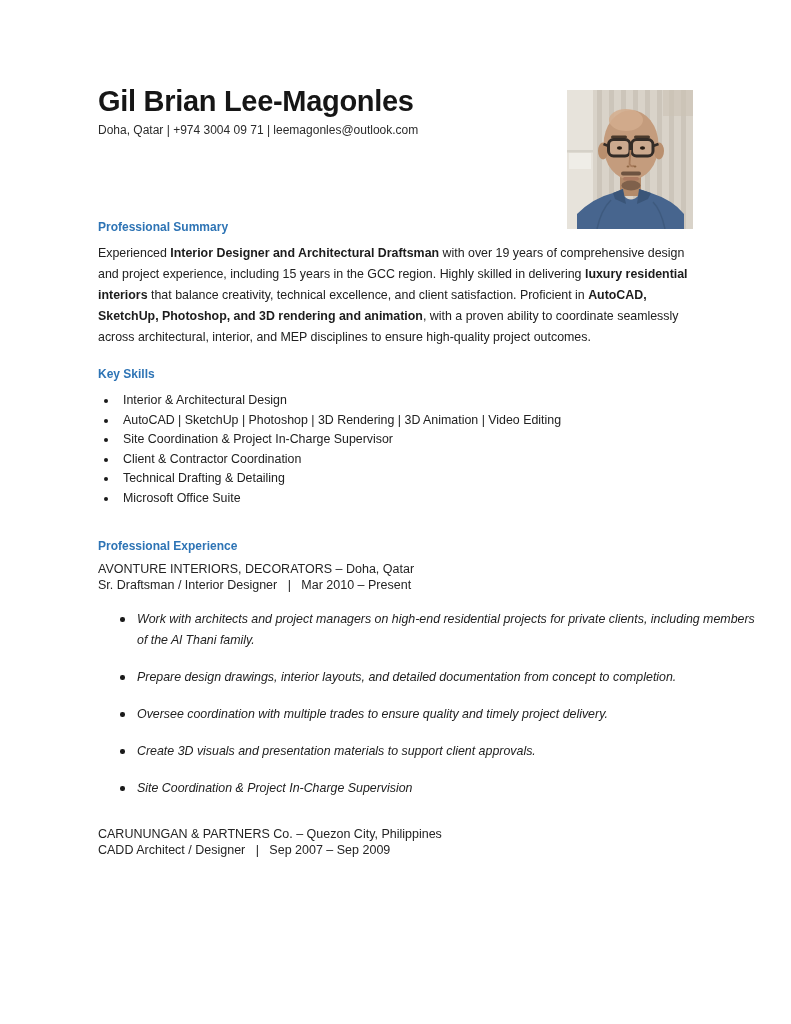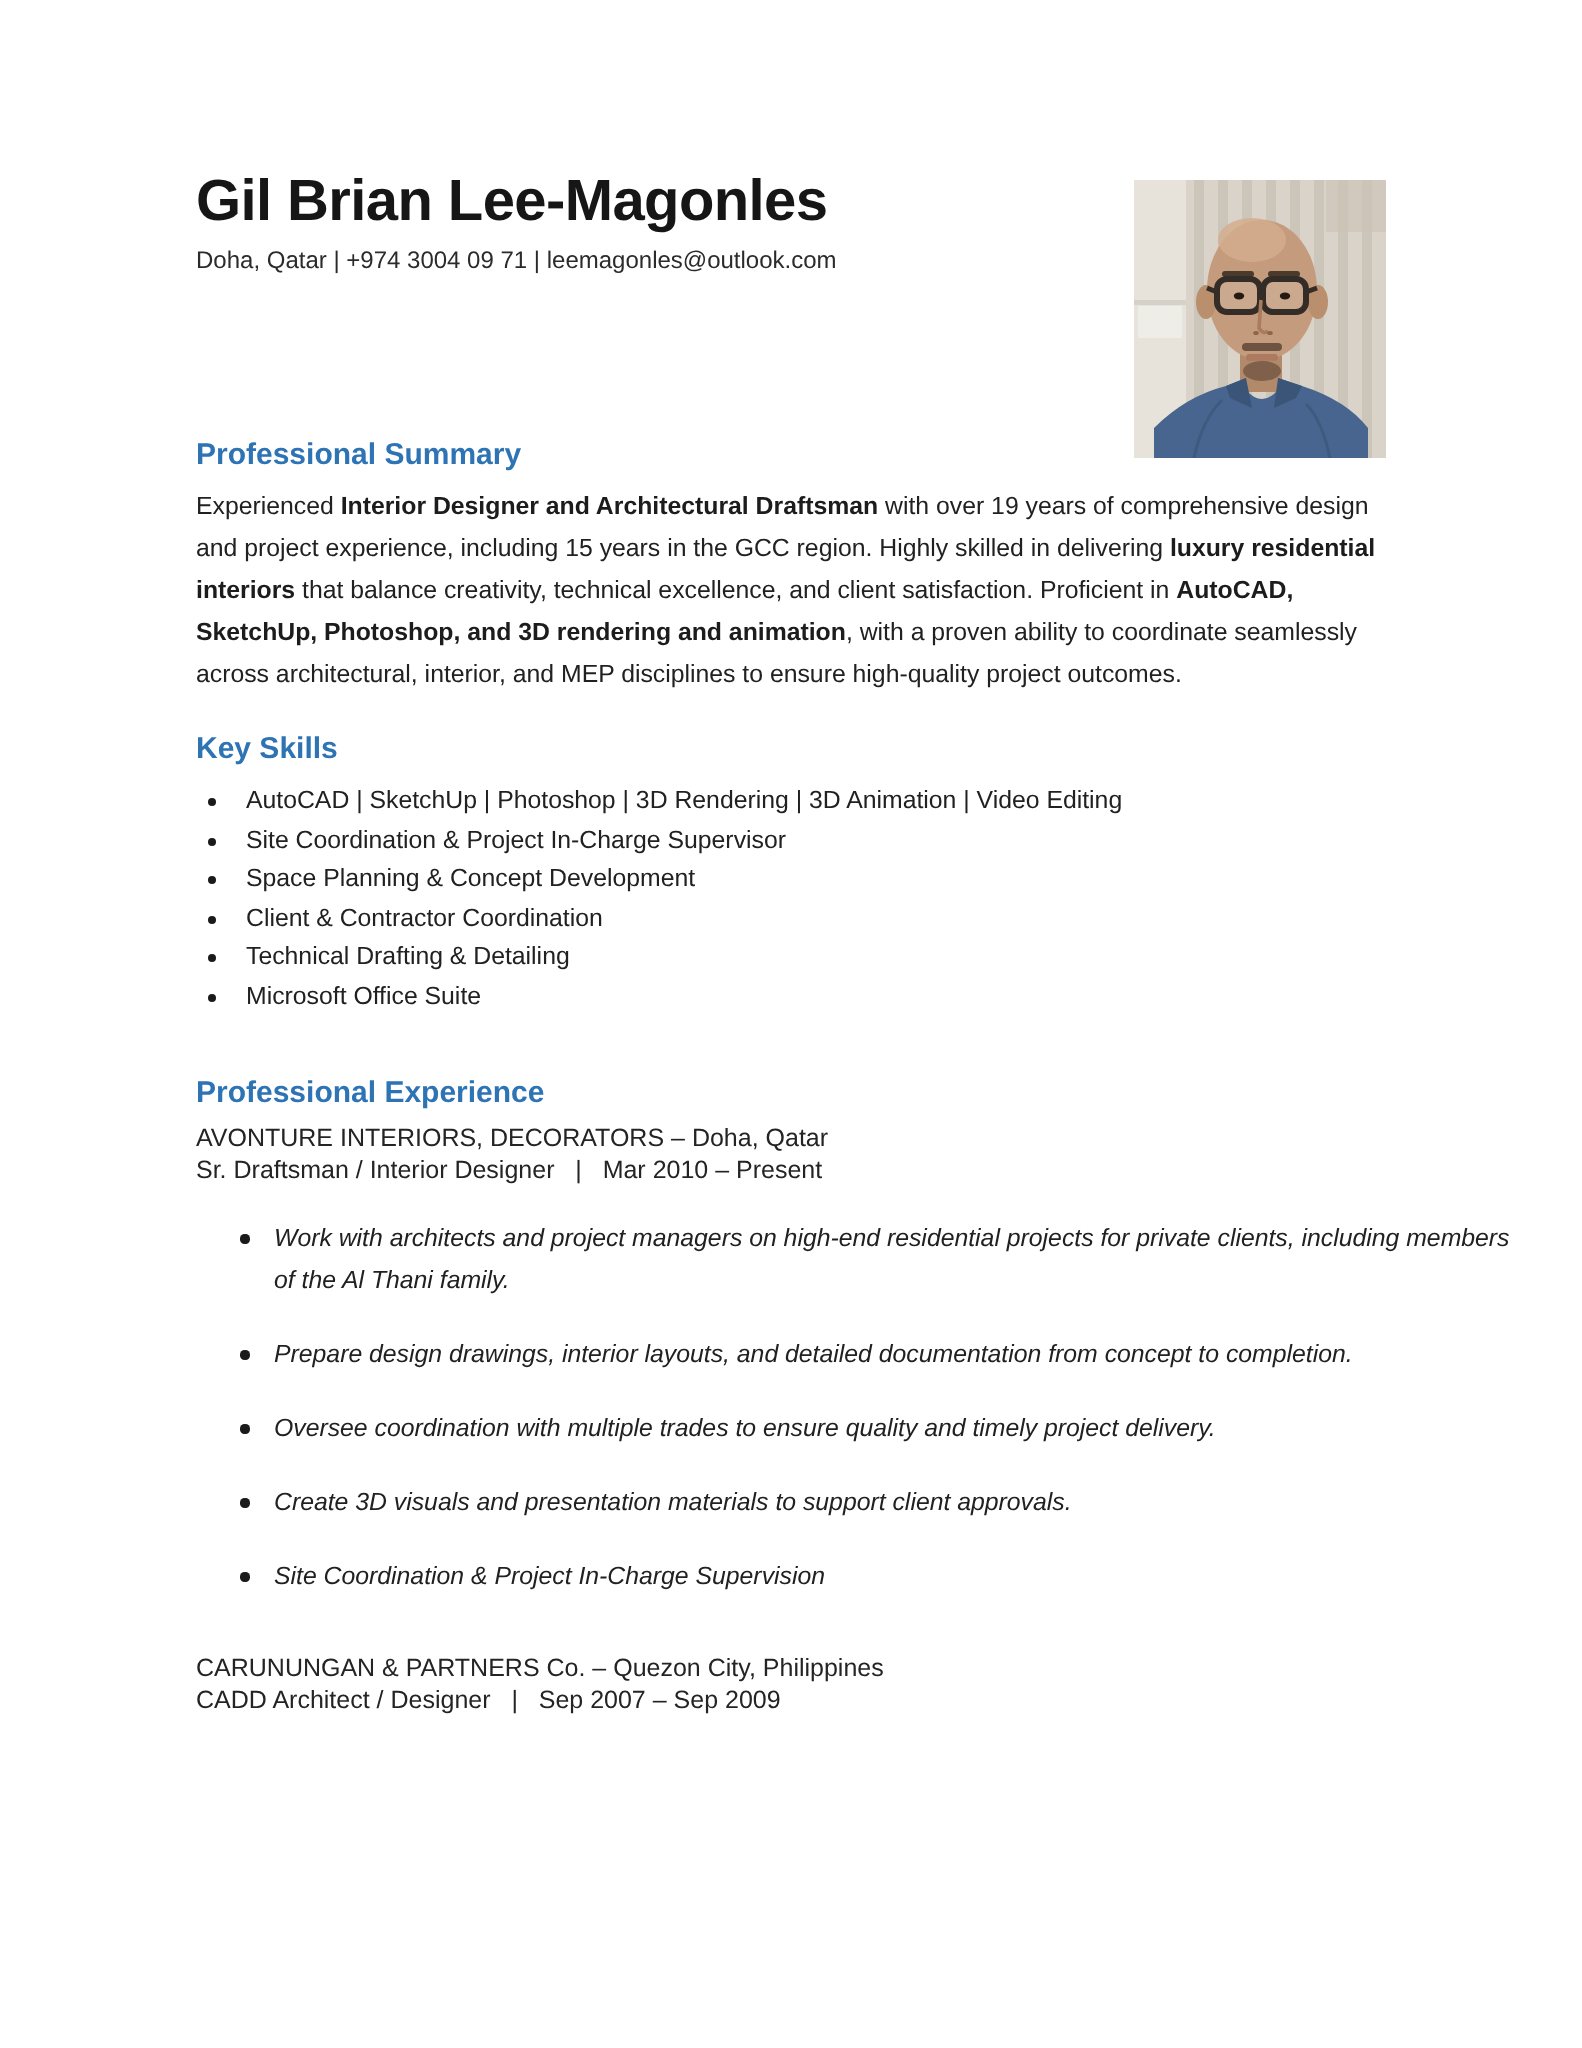--- a/index.html
+++ b/index.html
@@ -39,21 +39,21 @@
     position:absolute;
     left:567px;
     top:78px;
     width:126px;
     height:139px;
     overflow:hidden;
   }
   .photo svg{display:block;}
   h2.section-heading{
     margin:0;
-    font-size:15px;
+    font-size:12px;
     line-height:19px;
     font-weight:700;
     color:var(--heading-blue);
   }
   .summary h2{margin-top:80px;}
   .summary p{
     margin:6px 0 0 0;
     width:604px;
     font-size:12.4px;
     line-height:21px;
@@ -186,23 +186,23 @@
     <div class="contact">Doha, Qatar | +974 3004 09 71 | leemagonles@outlook.com</div>
 
     <section class="summary">
       <h2 class="section-heading">Professional Summary</h2>
       <p><span>Experienced </span><strong>Interior Designer and Architectural Draftsman</strong><span> with over 19 years of comprehensive design and project experience, including 15 years in the GCC region. Highly skilled in delivering </span><strong>luxury residential interiors</strong><span> that balance creativity, technical excellence, and client satisfaction. Proficient in </span><strong>AutoCAD, SketchUp, Photoshop, and 3D rendering and animation</strong><span>, with a proven ability to coordinate seamlessly across architectural, interior, and MEP disciplines to ensure high-quality project outcomes.</span></p>
     </section>
 
     <section class="skills">
       <h2 class="section-heading">Key Skills</h2>
       <ul class="plain">
+        <li>Interior &amp; Architectural Design</li>
         <li>AutoCAD | SketchUp | Photoshop | 3D Rendering | 3D Animation | Video Editing</li>
         <li>Site Coordination &amp; Project In-Charge Supervisor</li>
-        <li>Space Planning &amp; Concept Development</li>
         <li>Client &amp; Contractor Coordination</li>
         <li>Technical Drafting &amp; Detailing</li>
         <li>Microsoft Office Suite</li>
       </ul>
     </section>
 
     <section class="experience">
       <h2 class="section-heading">Professional Experience</h2>
 
       <div class="job">

